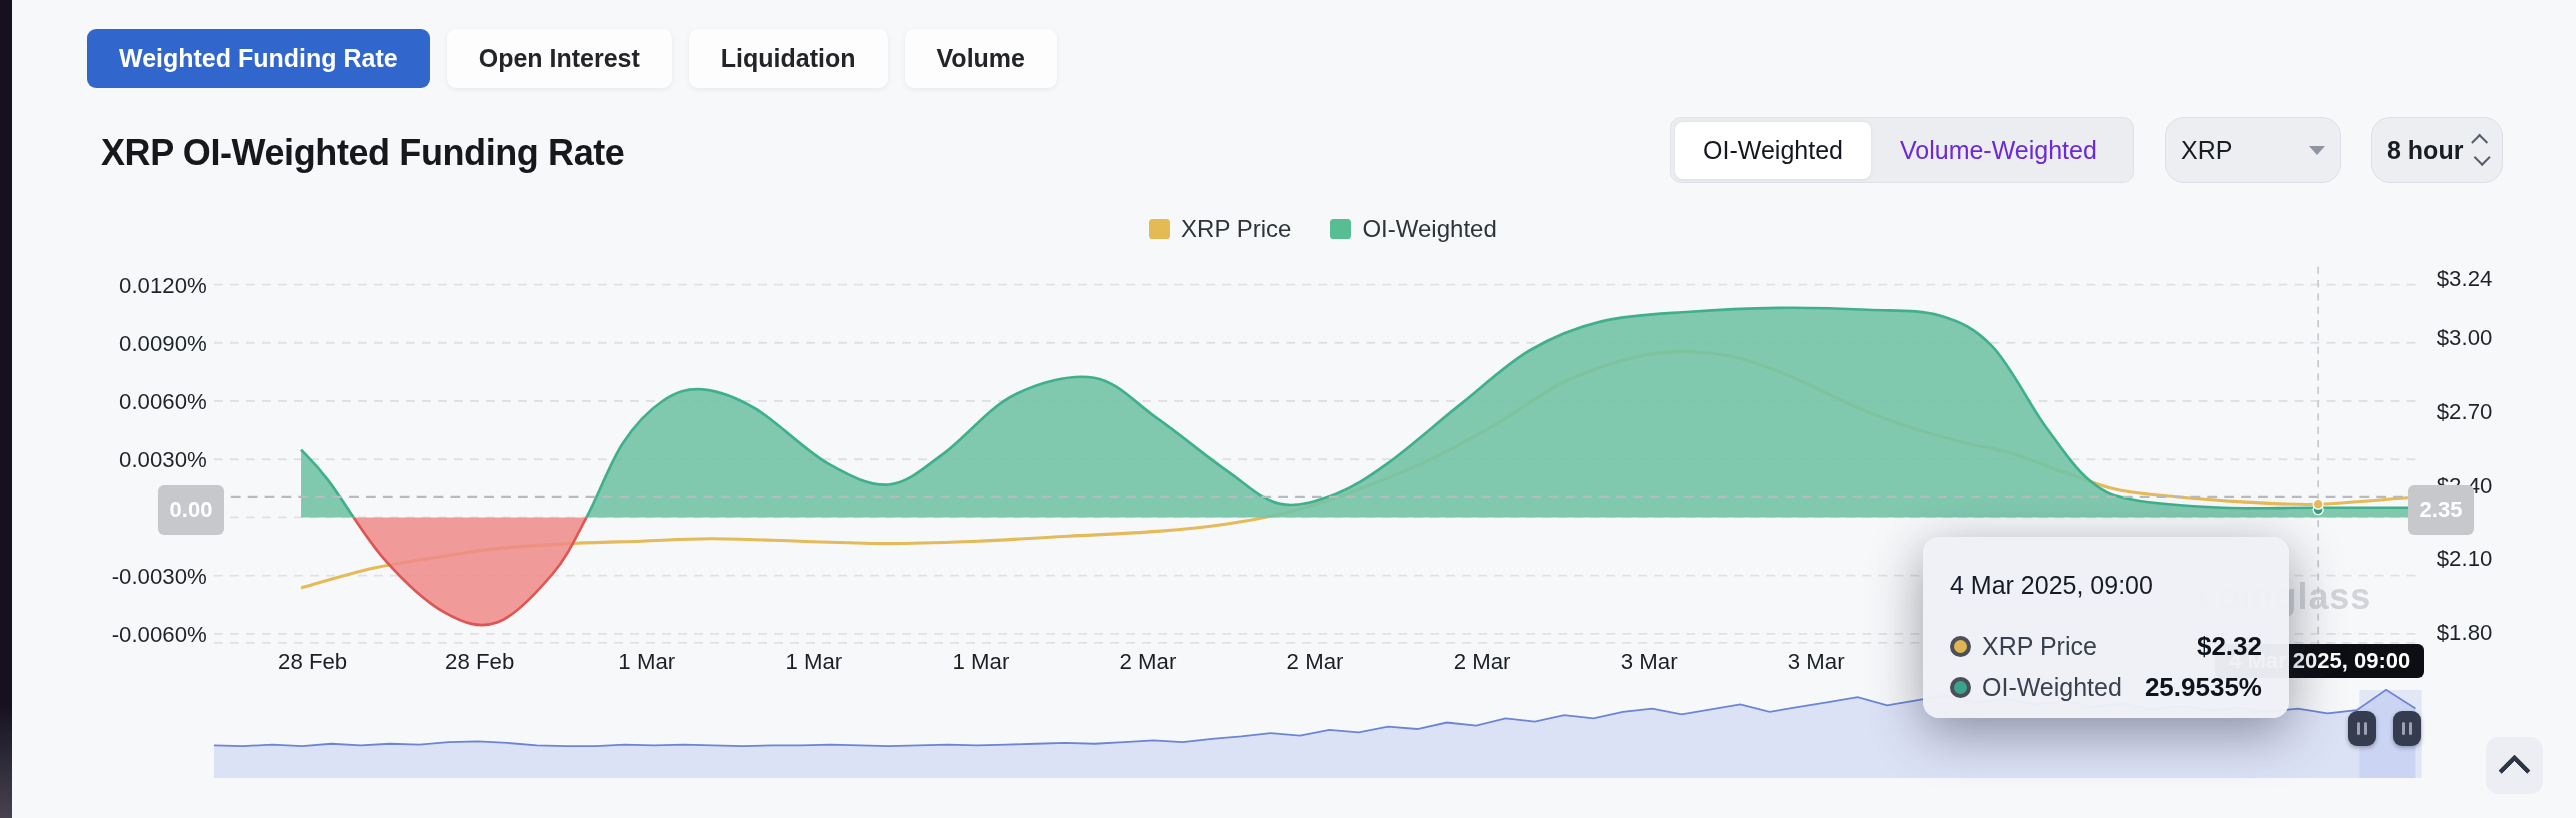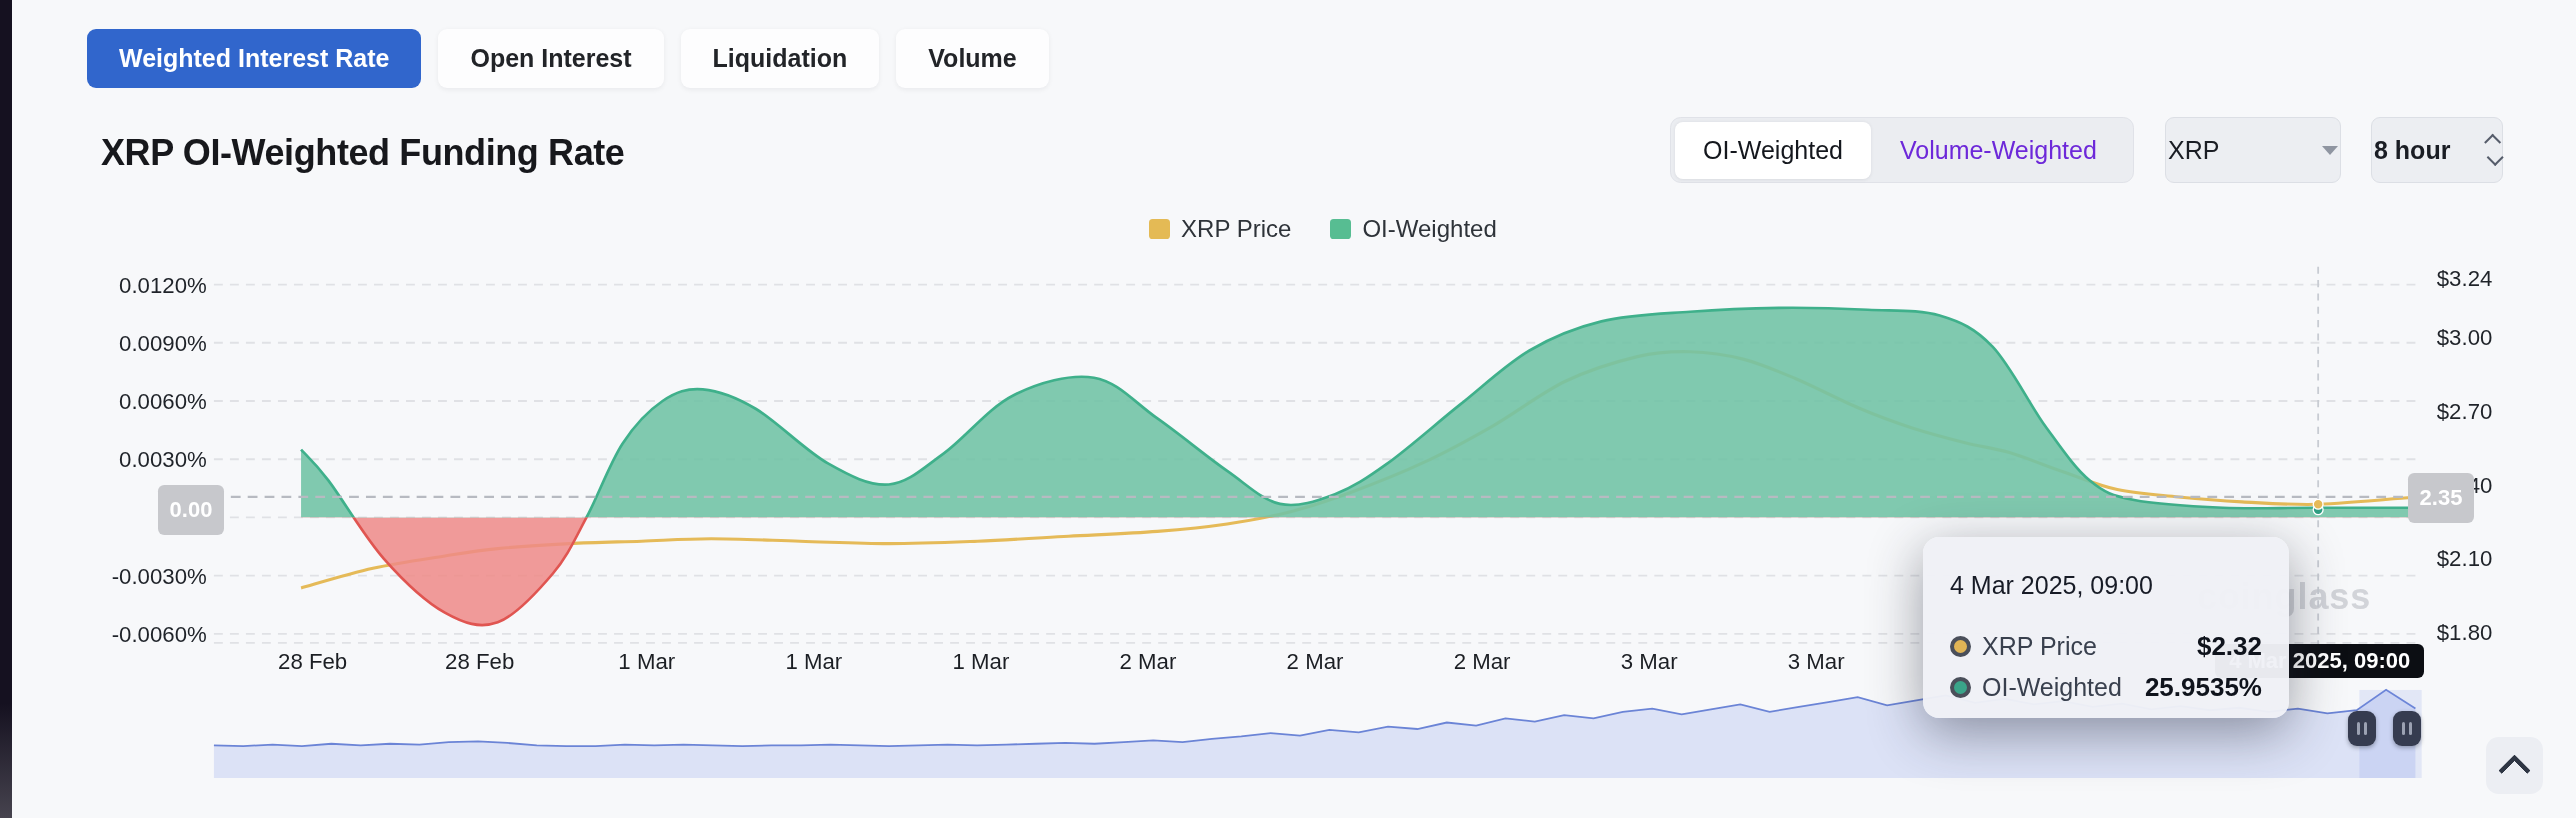--- a/index.html
+++ b/index.html
@@ -15,22 +15,22 @@
   
   .page-title{position:absolute;left:87px;top:132px;font-size:36px;font-weight:800;
     color:#17181c;letter-spacing:-0.4px;margin-left:14px;}
   
   .seg{position:absolute;left:1670px;top:117px;height:66px;width:464px;display:flex;
     align-items:center;background:#ebedf1;border:0.9px solid #e0e2e8;border-radius:10.7px;box-sizing:border-box;padding:3.6px;}
   .seg-opt{flex:0 0 auto;height:57px;display:flex;align-items:center;padding:0 28.5px;
     border-radius:8px;font-size:25px;color:#6d28d9;cursor:pointer;white-space:nowrap;}
   .seg-opt.active{background:#ffffff;color:#14171d;box-shadow:0 0.9px 3.6px rgba(20,25,40,0.08);}
   .select-box{position:absolute;top:117px;height:66px;background:#eceef2;border:0.9px solid #dcdfe5;
-    border-radius:9px;box-sizing:border-box;display:flex;align-items:center;justify-content:space-between;
-    padding:0 2px;font-size:25px;color:#1a1d24;cursor:pointer;}
+    border-radius:19px;box-sizing:border-box;display:flex;align-items:center;justify-content:space-between;
+    padding:0 15px;font-size:25px;color:#1a1d24;cursor:pointer;}
   #symbol-select{left:2165px;width:176px;}
   #interval-select{left:2371px;width:132px;font-weight:bold;}
   .caret-down{width:0;height:0;border-left:8px solid transparent;border-right:8px solid transparent;
     border-top:9.8px solid #8f95a1;}
   .spin-chevrons{display:flex;flex-direction:column;gap:6.2px;align-items:center;}
   .chev{width:9.8px;height:9.8px;border-top:2.7px solid #565d6b;border-left:2.7px solid #565d6b;}
   .chev.up{transform:rotate(45deg) translateY(1.8px);}
   .chev.down{transform:rotate(225deg) translateY(1.8px);}
   
   .legend{position:absolute;left:1149px;top:215px;display:flex;gap:39px;align-items:center;}
@@ -39,21 +39,21 @@
   .legend-label{font-size:24px;color:#2e3339;}
   
   #chart-svg{position:absolute;left:0;top:0;z-index:10;font-family:"Liberation Sans",sans-serif;}
   
   .watermark{position:absolute;left:2197px;top:576px;z-index:8;font-size:36px;font-weight:700;
     color:#d2d4d9;letter-spacing:0.9px;}
   
   .badge{position:absolute;z-index:20;height:50px;border-radius:6.2px;background:#c7c8cc;
     color:#ffffff;font-size:22px;font-weight:700;display:flex;align-items:center;justify-content:center;}
   #left-crosshair-badge{left:158px;top:485px;width:66px;}
-  #right-crosshair-badge{left:2408px;top:473px;width:66px;}
+  #right-crosshair-badge{left:2408px;top:485px;width:66px;}
   .badge-dark{position:absolute;z-index:30;left:2215px;top:644px;height:34px;padding:0 14.2px;
     border-radius:6.2px;background:#0c0e13;color:#ffffff;font-size:22px;font-weight:700;
     display:flex;align-items:center;white-space:nowrap;}
   
   .tooltip{position:absolute;z-index:40;left:1923px;top:537px;width:366px;height:181px;
     border-radius:16px;background:rgba(239,241,246,0.97);box-shadow:0 14.2px 53px rgba(35,40,55,0.45);
     box-sizing:border-box;padding:34px 27px 12.5px 27px;}
   .tooltip-title{font-size:25px;color:#171b26;}
   .tooltip-rows{margin-top:30px;display:flex;flex-direction:column;gap:8px;}
   .tooltip-row{display:flex;align-items:center;gap:10.7px;height:33px;}
@@ -73,21 +73,21 @@
   .chevron-btn .glyph{width:18px;height:18px;border-top:5.3px solid #2f3644;border-left:5.3px solid #2f3644;
     transform:rotate(45deg) translate(3.6px,3.6px);border-radius:1.8px;}
 </style>
 </head>
 <body>
 
 <div id="stage">
   <div class="edge-strip"></div>
 
   <div class="tabs">
-    <div class="tab active">Weighted Interest Rate</div>
+    <div class="tab active">Weighted Funding Rate</div>
     <div class="tab">Open Interest</div>
     <div class="tab">Liquidation</div>
     <div class="tab">Volume</div>
   </div>
 
   <div class="page-title">XRP OI-Weighted Funding Rate</div>
 
   <div class="seg">
     <div class="seg-opt active">OI-Weighted</div>
     <div class="seg-opt">Volume-Weighted</div>

